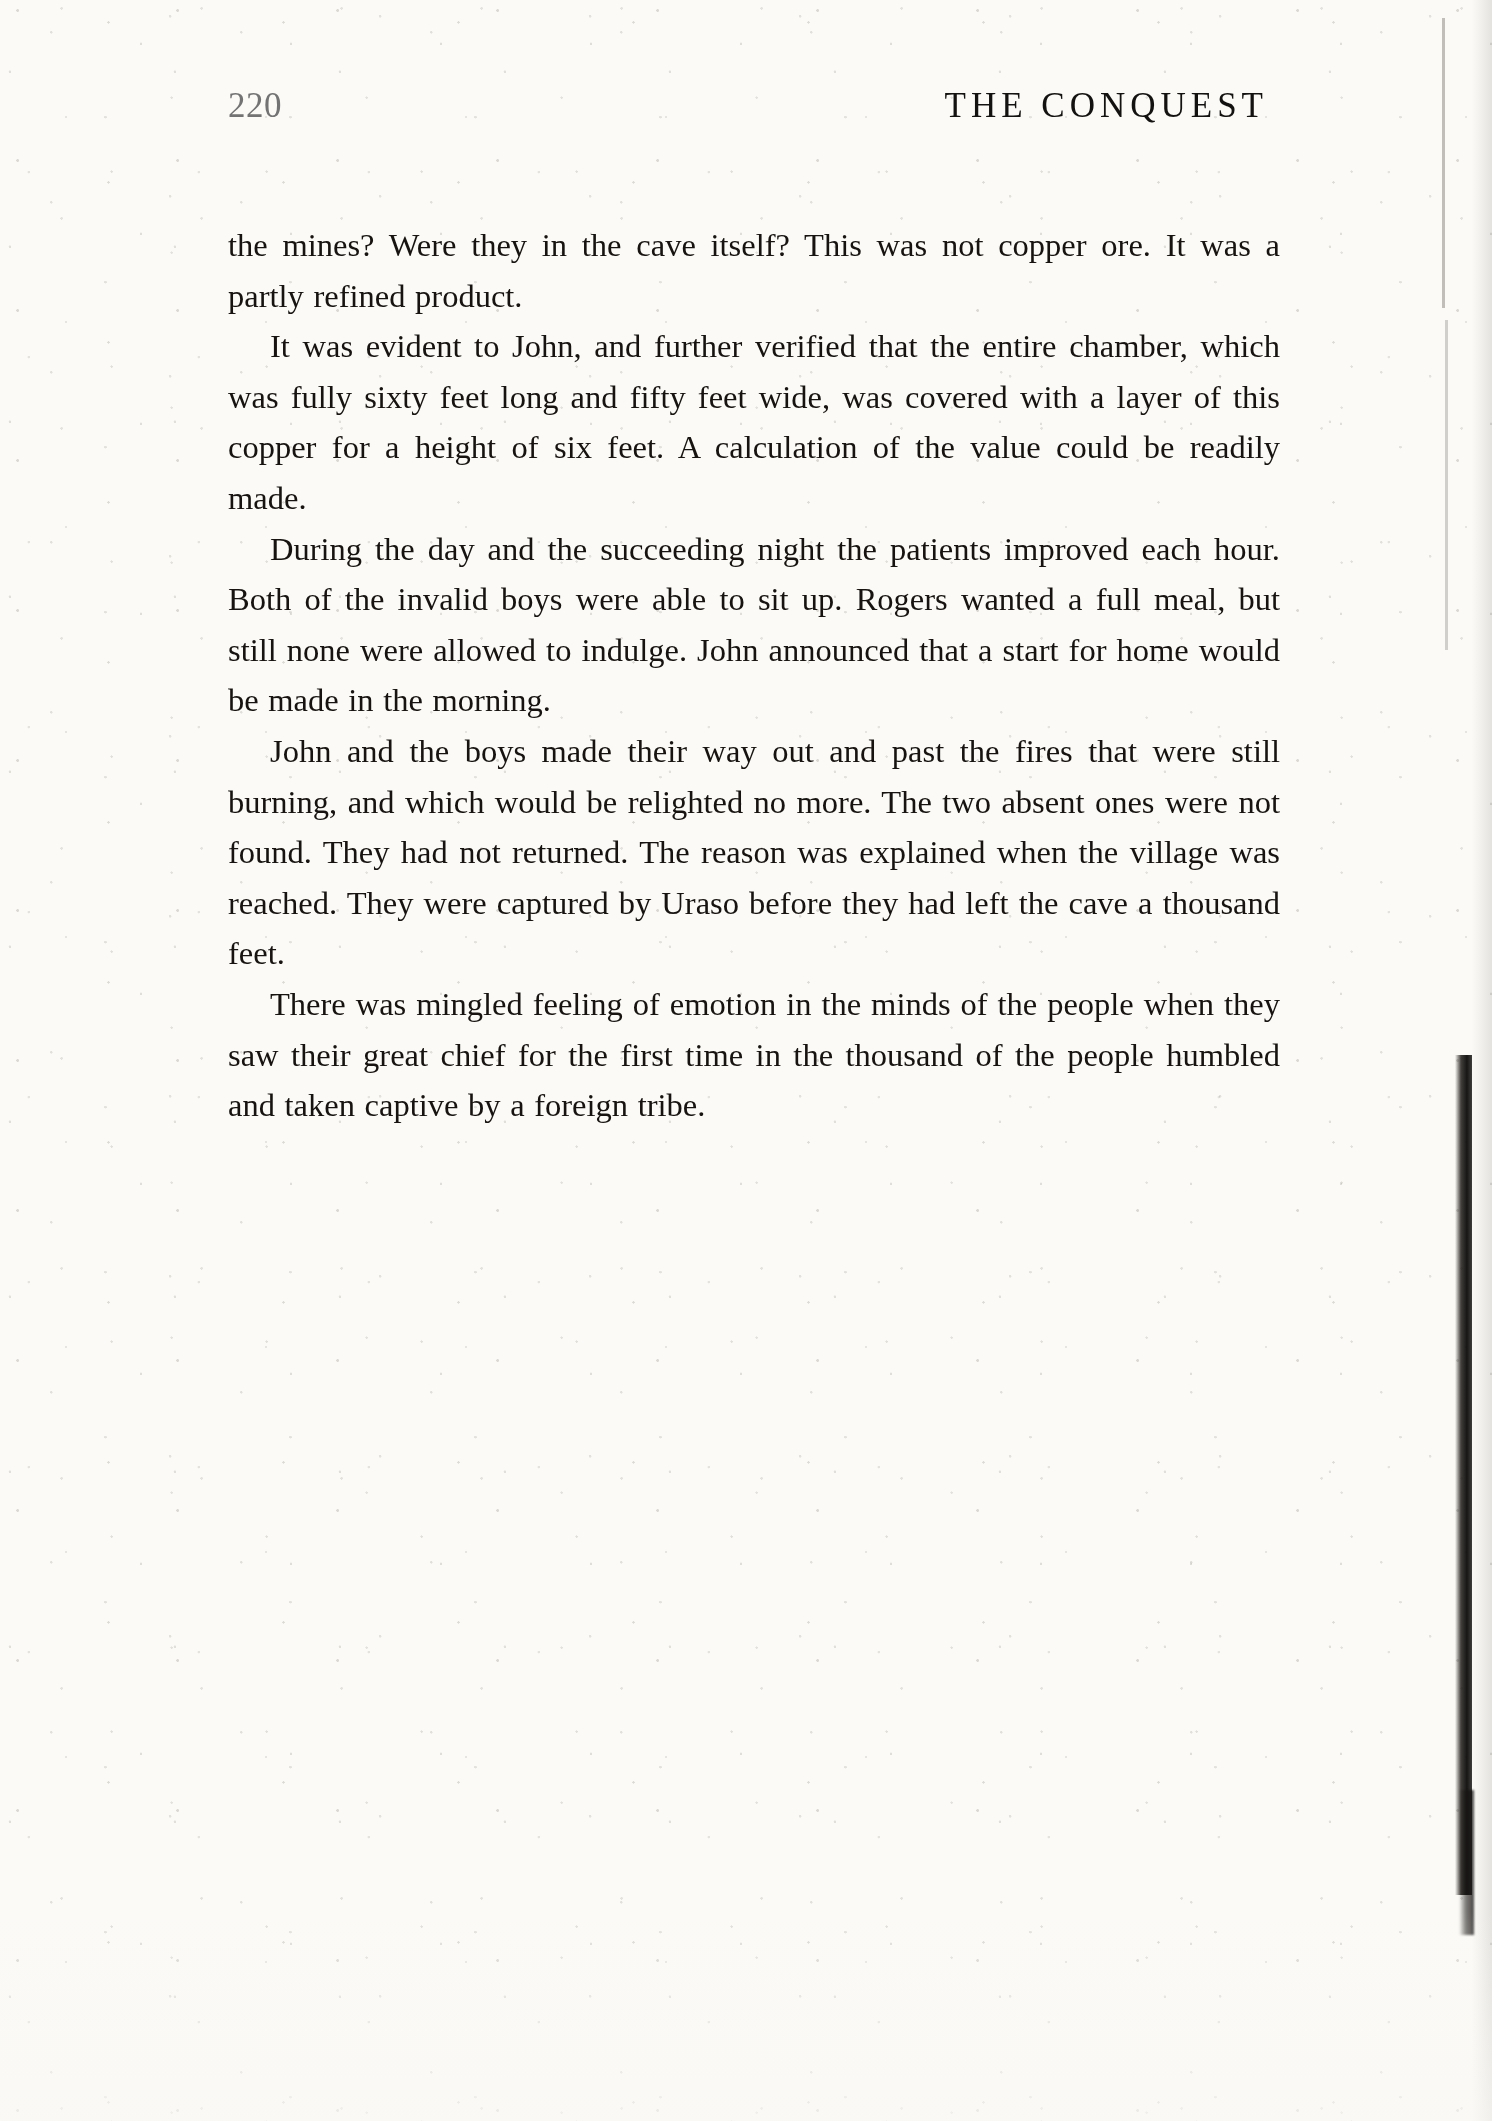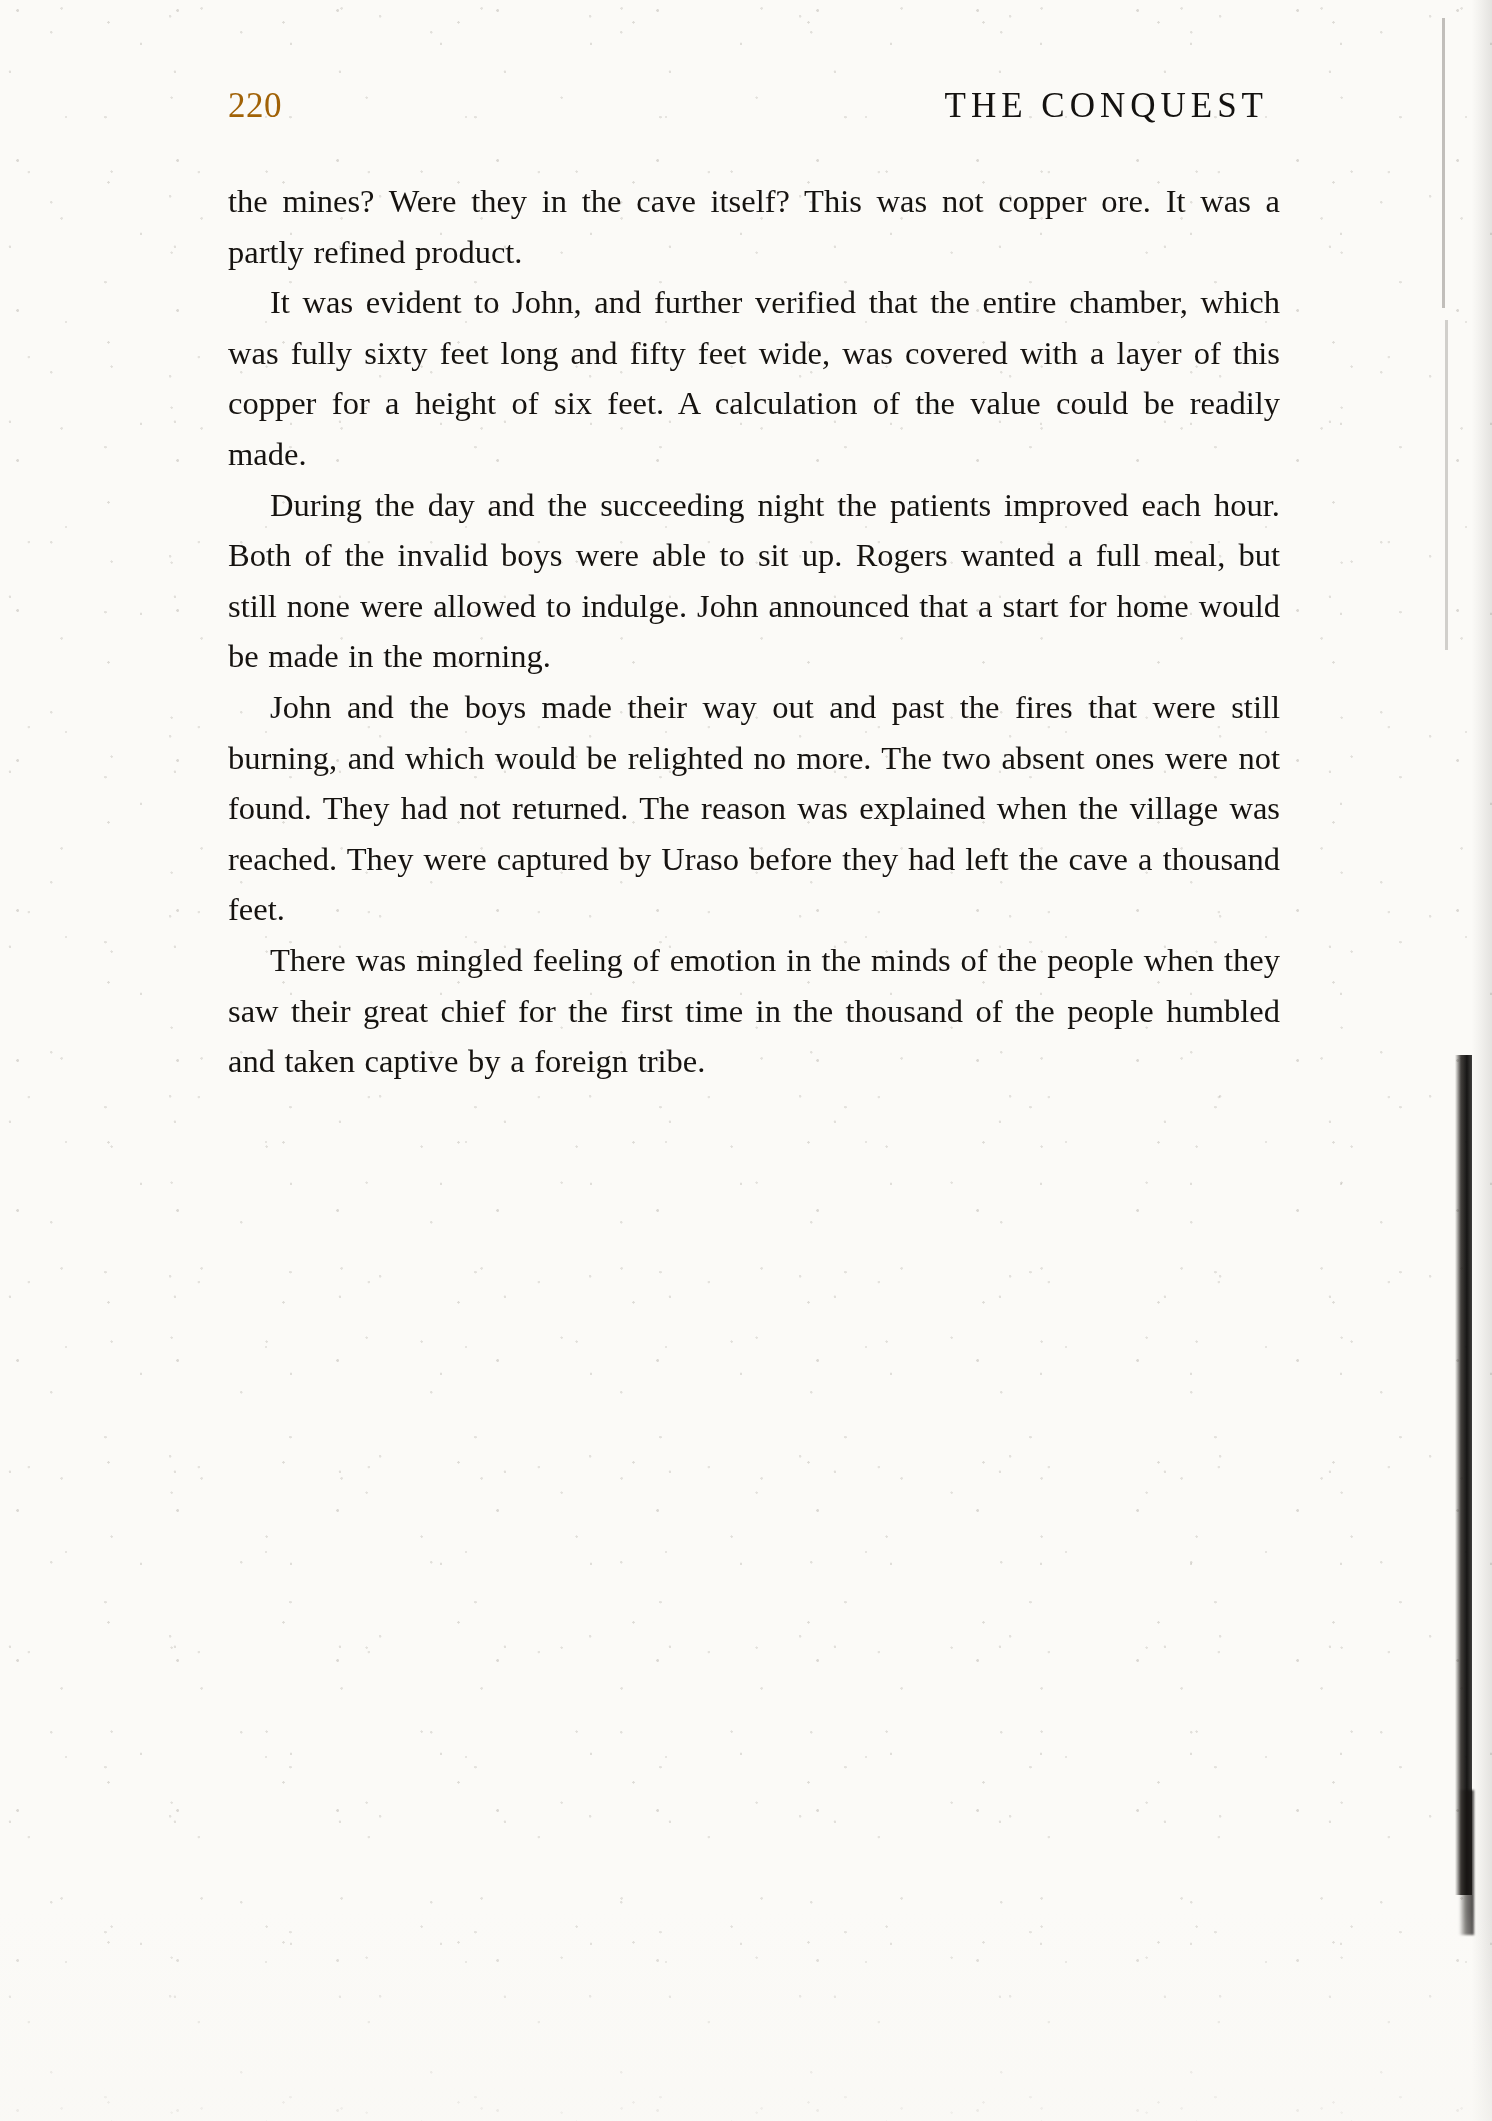--- a/index.html
+++ b/index.html
@@ -52,21 +52,21 @@
     left: 228px;
     width: 1040px;
     height: 48px;
   }
   .folio {
     position: absolute;
     left: 0;
     top: 0;
     font-size: 35px;
     letter-spacing: 0.5px;
-    color: #a16207;
+    color: #737373;
   }
   .running-title {
     position: absolute;
     left: 0;
     right: 0;
     top: 0;
     text-align: right;
     font-size: 35px;
     letter-spacing: 5px;
     color: #141210;
@@ -85,20 +85,21 @@
     font-size: 32.5px;
     line-height: 50.6px;
     text-align: justify;
     text-justify: inter-word;
     text-indent: 42px;
     color: #161310;
     word-spacing: 1.5px;
   }
   .para.no-indent {
     text-indent: 0;
+    margin-top: 44px;
   }
 
   
   .scan-edge {
     position: absolute;
     top: 0;
     right: 0;
     width: 34px;
     height: 2121px;
     background: linear-gradient(to right, rgba(255,255,255,0) 0%, rgba(255,255,255,0) 40%, rgba(40,36,32,0.05) 70%, rgba(20,18,16,0.10) 100%);

